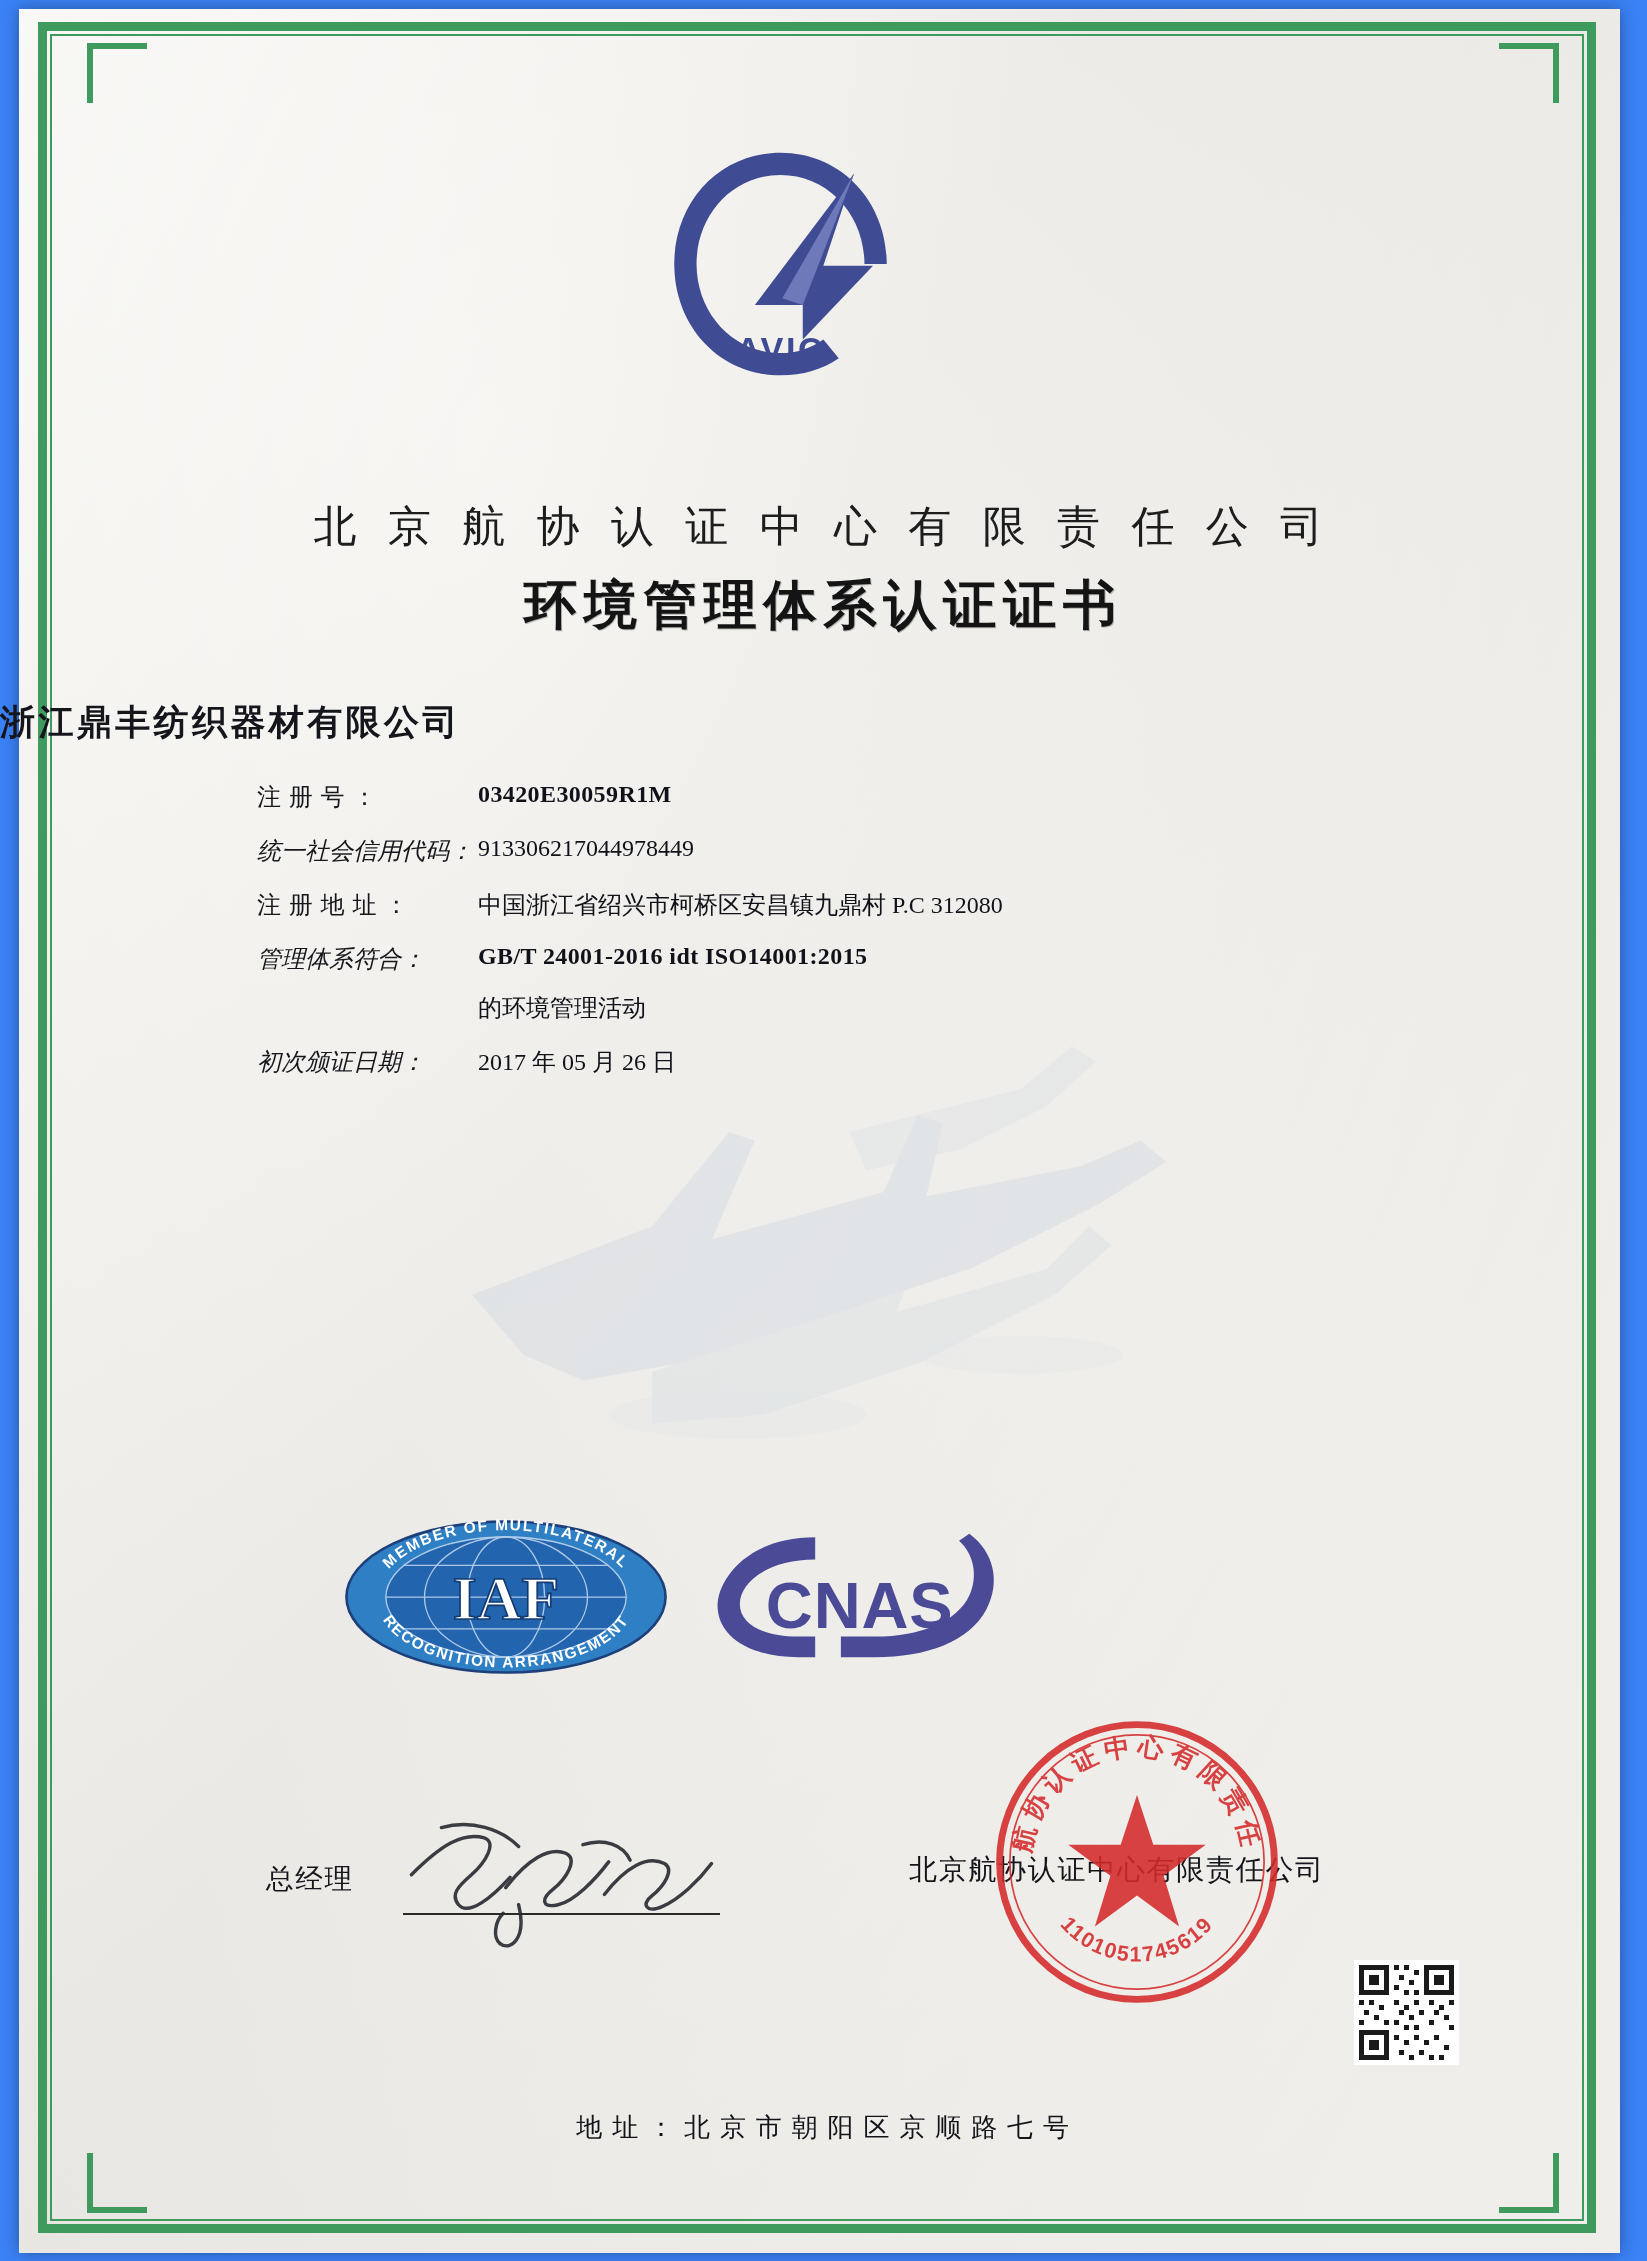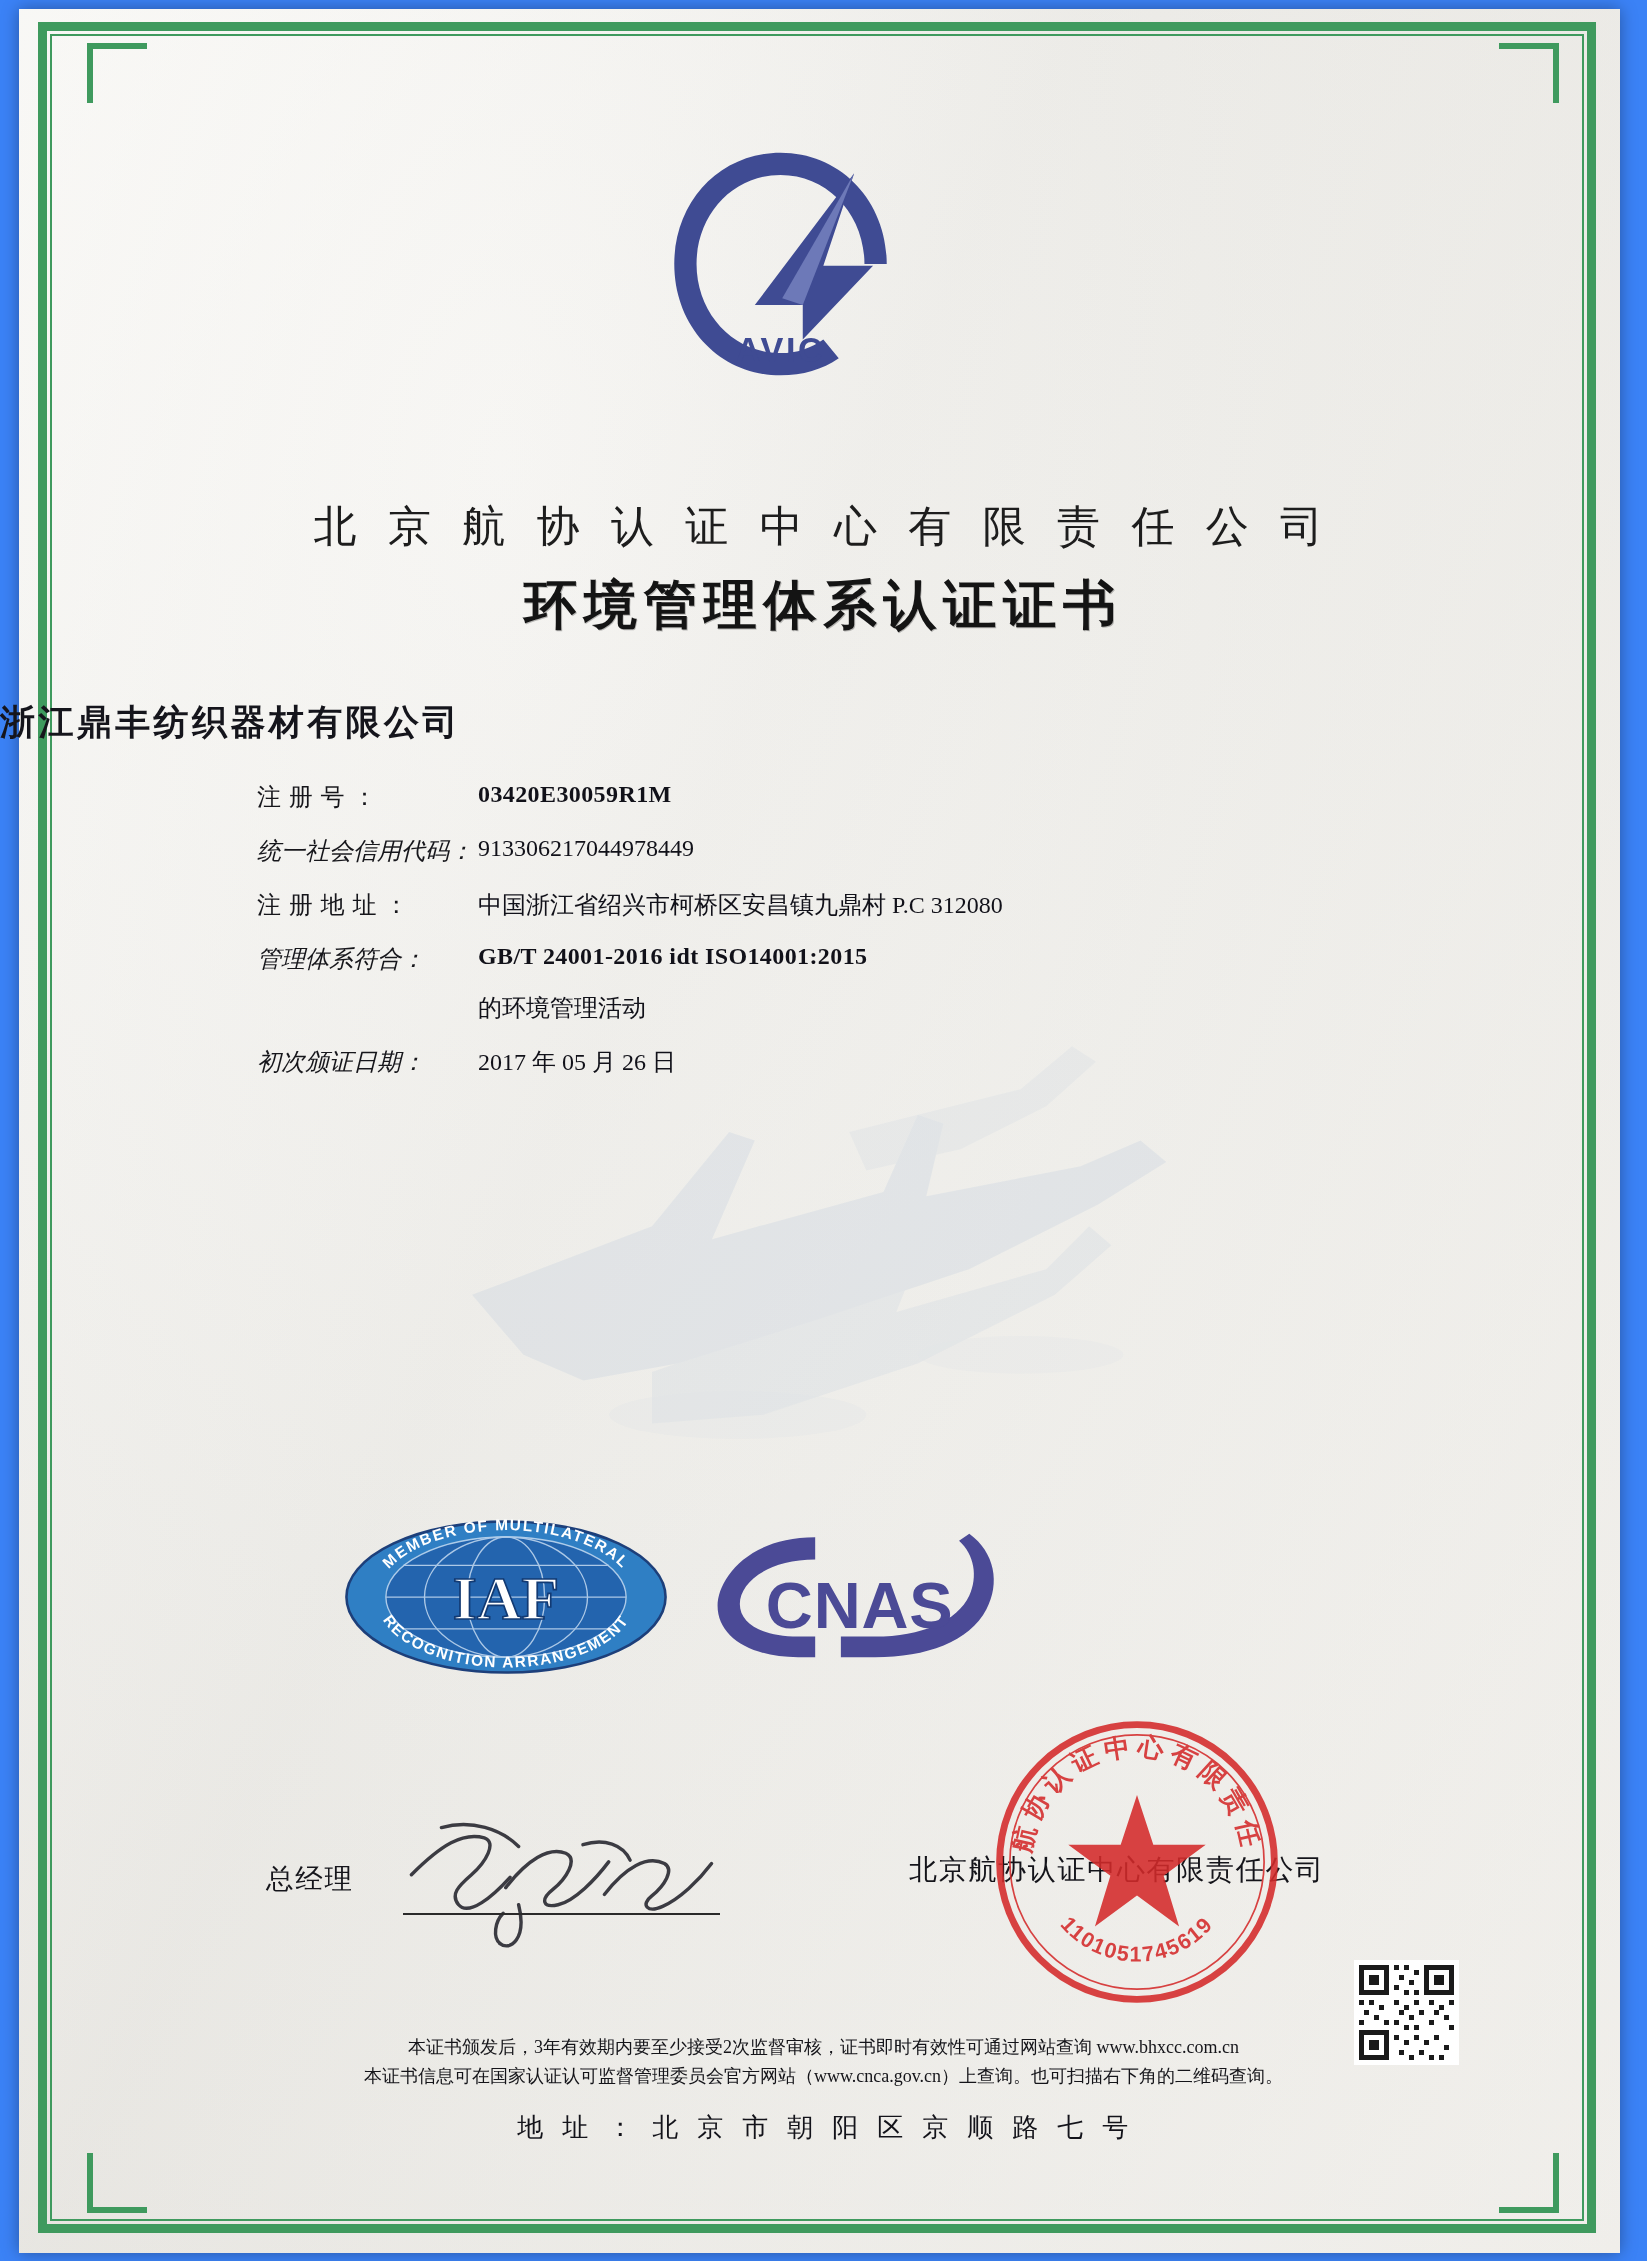--- a/index.html
+++ b/index.html
@@ -260,21 +260,21 @@
     font-family: "Liberation Serif", serif;
     font-size: 18px;
     line-height: 29px;
     color: #141419;
   }
   .address {
     position: absolute;
     left: 0; right: 0;
     top: 2110px;
     text-align: center;
-    font-family: Liberation Mono, monospace;
+    font-family: Liberation Serif, serif;
     font-size: 26px;
     letter-spacing: 1.7px;
     color: #13131a;
   }
 </style>
 </head>
 <body>
 
 <div class="page">
   <div class="paper"></div>
@@ -448,19 +448,15 @@
         <rect x="32" y="30" width="2" height="2"></rect>
         <rect x="36" y="34" width="2" height="2"></rect>
       <rect x="18" y="36" width="2" height="2"></rect>
         <rect x="26" y="36" width="2" height="2"></rect>
         <rect x="34" y="38" width="2" height="2"></rect>
       <rect x="30" y="38" width="2" height="2"></rect>
         <rect x="22" y="38" width="2" height="2"></rect>
     </g>
   </svg>
 
-  <div class="footer">
-    <div>本证书颁发后，3年有效期内要至少接受2次监督审核，证书即时有效性可通过网站查询 www.bhxcc.com.cn</div>
-    <div>本证书信息可在国家认证认可监督管理委员会官方网站（www.cnca.gov.cn）上查询。也可扫描右下角的二维码查询。</div>
-  </div>
   <div class="address">地 址 ： 北 京 市 朝 阳 区 京 顺 路 七 号</div>
 </div>
 
 
 </body></html>

